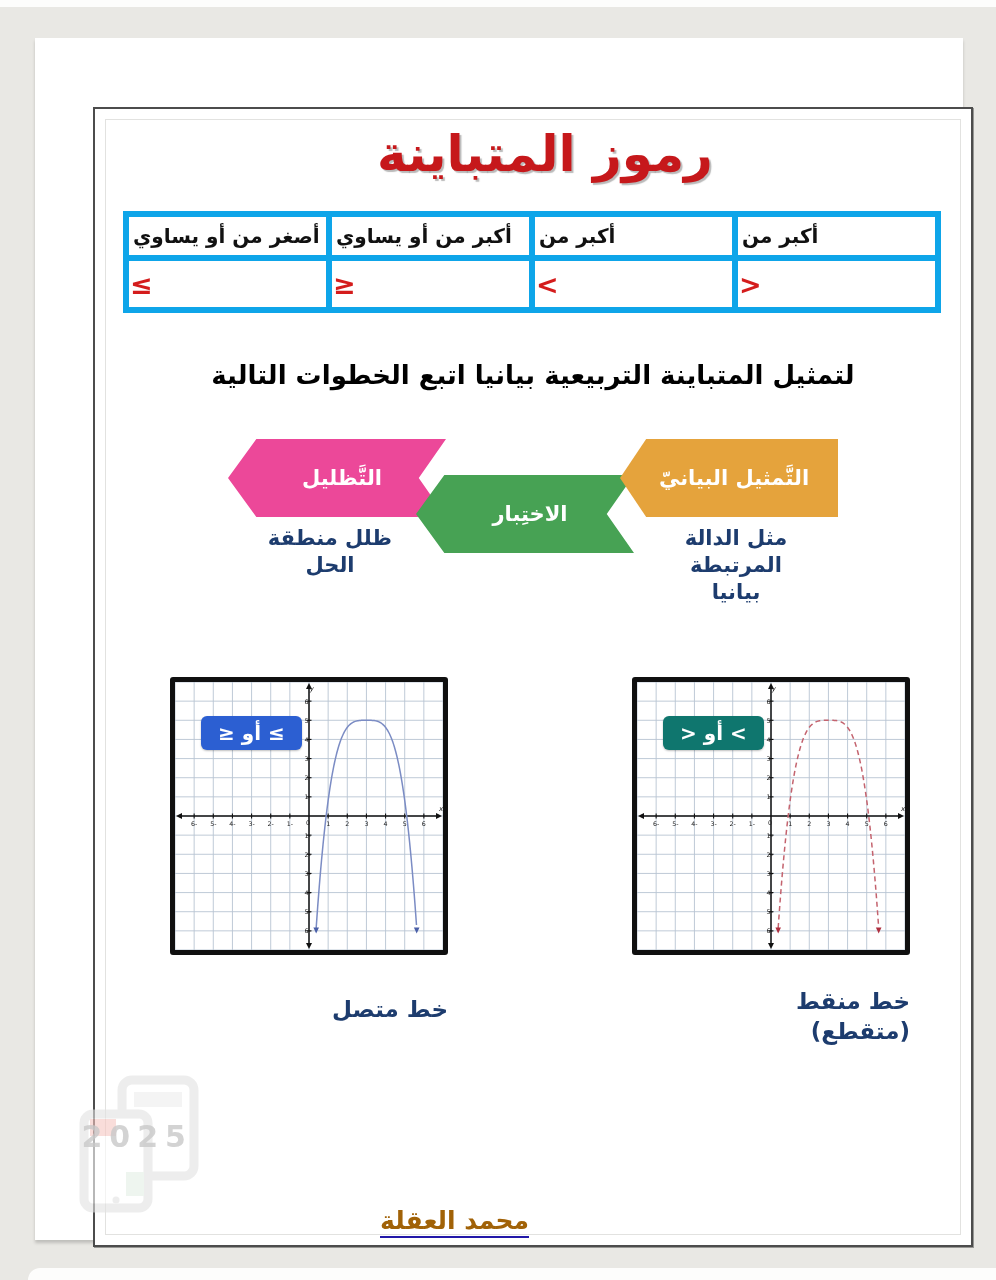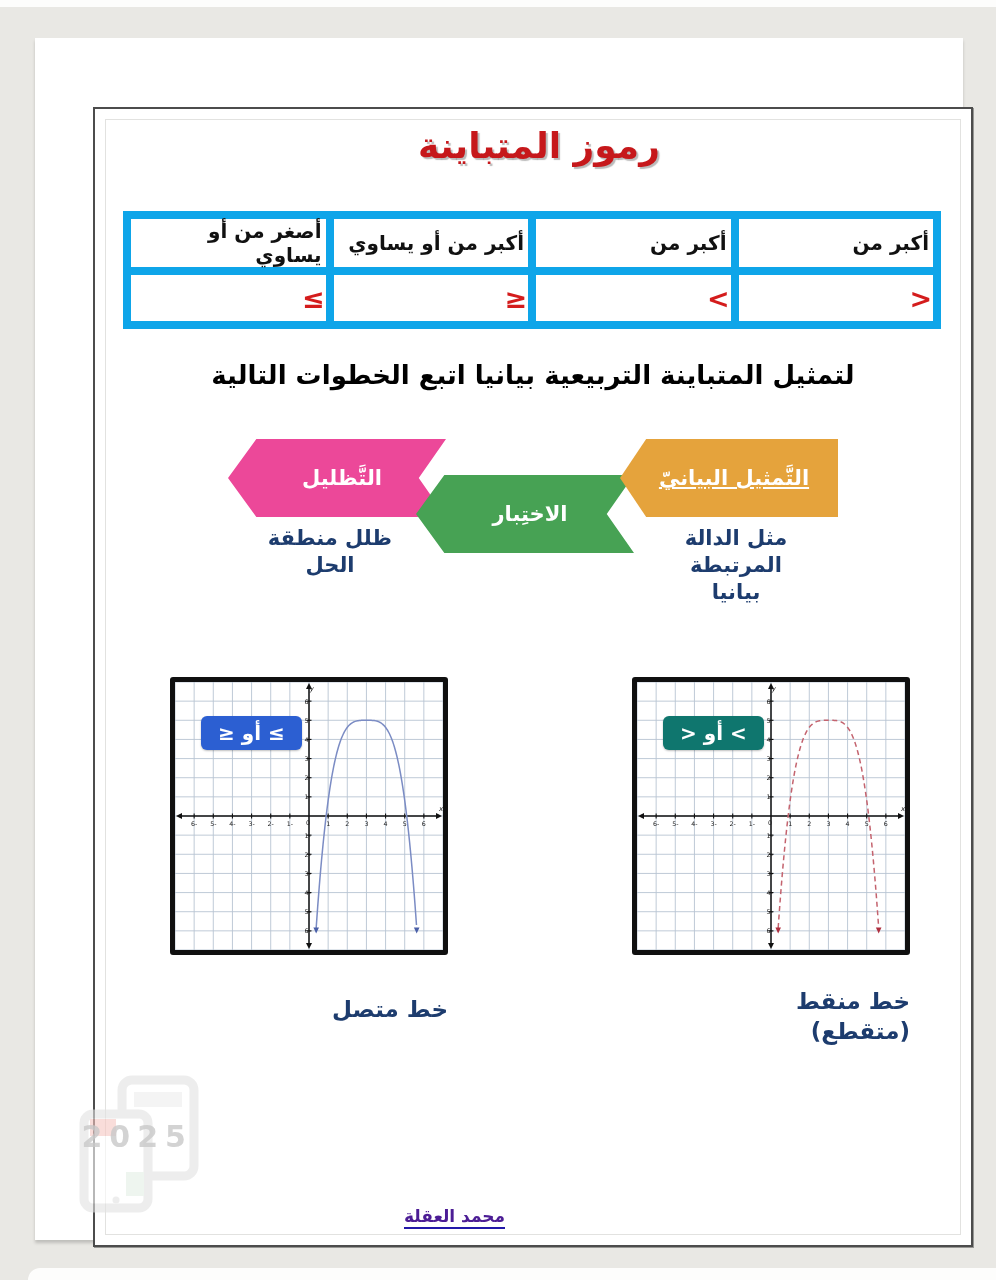--- a/index.html
+++ b/index.html
@@ -13,49 +13,49 @@
   .page{
     position:absolute;left:35px;top:38px;width:928px;height:1202px;
     background:#ffffff;box-shadow:0 3px 3px rgba(0,0,0,.18);
   }
   .content-box{
     position:absolute;left:58px;top:69px;width:876px;height:1136px;
     border:2px solid #4c4c4c;background:#fff;box-shadow:1px 1px 0 rgba(0,0,0,.35);
   }
   .content-box::after{content:'';position:absolute;inset:10px;border:1px solid #e2e2e0;pointer-events:none;}
   .doc-title{
-    position:absolute;top:16px;left:6px;width:100%;text-align:center;
-    font-size:36px;font-weight:bold;color:#c6181b;
+    position:absolute;top:16px;left:12px;width:100%;text-align:center;
+    font-size:50px;font-weight:bold;color:#c6181b;
     text-shadow:2px 2px 1px rgba(130,130,130,.55);
     letter-spacing:1px;
   }
   table.symbols{
     position:absolute;top:102px;left:28px;width:818px;
     border-collapse:collapse;table-layout:fixed;
   }
-  table.symbols th,table.symbols td{border:8px solid #0ea5e9;text-align:right;}
+  table.symbols th,table.symbols td{border:6px solid #0ea5e9;text-align:left;}
   table.symbols{border:3px solid #4e5c31;}
   table.symbols th{height:38px;font-size:20px;font-weight:bold;color:#111;padding:0 4px;}
   table.symbols td{height:44px;}
   .sym{font-size:27px;font-weight:bold;color:#d41c1c;display:inline-block;direction:ltr;}
   .section-heading{
     position:absolute;top:251px;left:0;width:100%;text-align:center;
     font-size:26px;font-weight:bold;color:#000;
   }
   .chev-row{position:absolute;top:330px;left:133px;width:610px;height:78px;direction:ltr;}
   .chev{
     position:absolute;top:0;height:78px;width:218px;
     display:flex;align-items:center;justify-content:center;
     color:#fff;font-weight:bold;font-size:21px;padding-left:10px;box-sizing:border-box;
   }
   .chev.notch{clip-path:polygon(13% 0,100% 0,87.5% 50%,100% 100%,13% 100%,0 50%);}
   .chev.flat{clip-path:polygon(12% 0,100% 0,100% 100%,12% 100%,0 50%);}
   .chev.c-blue{left:0;}
   .chev.c-green{left:188px;margin-top:36px;}
-  .chev.c-yellow{left:392px;text-decoration:underline;}
+  .chev.c-yellow{left:392px;}
   .desc-row{position:absolute;top:416px;left:133px;width:610px;height:100px;direction:ltr;}
   .step-desc{
     position:absolute;top:0;width:204px;text-align:center;
     color:#1d3c6e;font-weight:bold;font-size:21px;line-height:1.28;white-space:pre-line;
   }
   .graph-box{
     position:absolute;top:568px;width:268px;height:268px;background:#fff;
     border:5px solid #101010;border-radius:3px;
   }
   .graph-box.g-left{left:75px;}
@@ -67,21 +67,21 @@
     padding:5px 17px;border-radius:6px;box-shadow:0 1px 2px rgba(0,0,0,.25);
   }
   .caption{
     position:absolute;width:278px;text-align:right;
     color:#1d3c6e;font-weight:bold;font-size:23px;line-height:1.3;white-space:pre-line;
   }
   .caption.cap-left{left:75px;top:886px;}
   .caption.cap-right{left:537px;top:878px;}
   .footer-author{
     position:absolute;left:0;top:1206px;width:909px;text-align:center;
-    font-size:17px;font-weight:bold;color:#4c1d95;
+    font-size:25px;font-weight:bold;color:#a16207;
   }
   .footer-author span{border-bottom:2px solid #2218a8;padding-bottom:1px;}
   .watermark{position:absolute;left:0;top:1010px;width:330px;height:270px;pointer-events:none;}
 </style>
 </head>
 <body>
 
 <div class="strip-top"></div>
 
 <div class="page">

